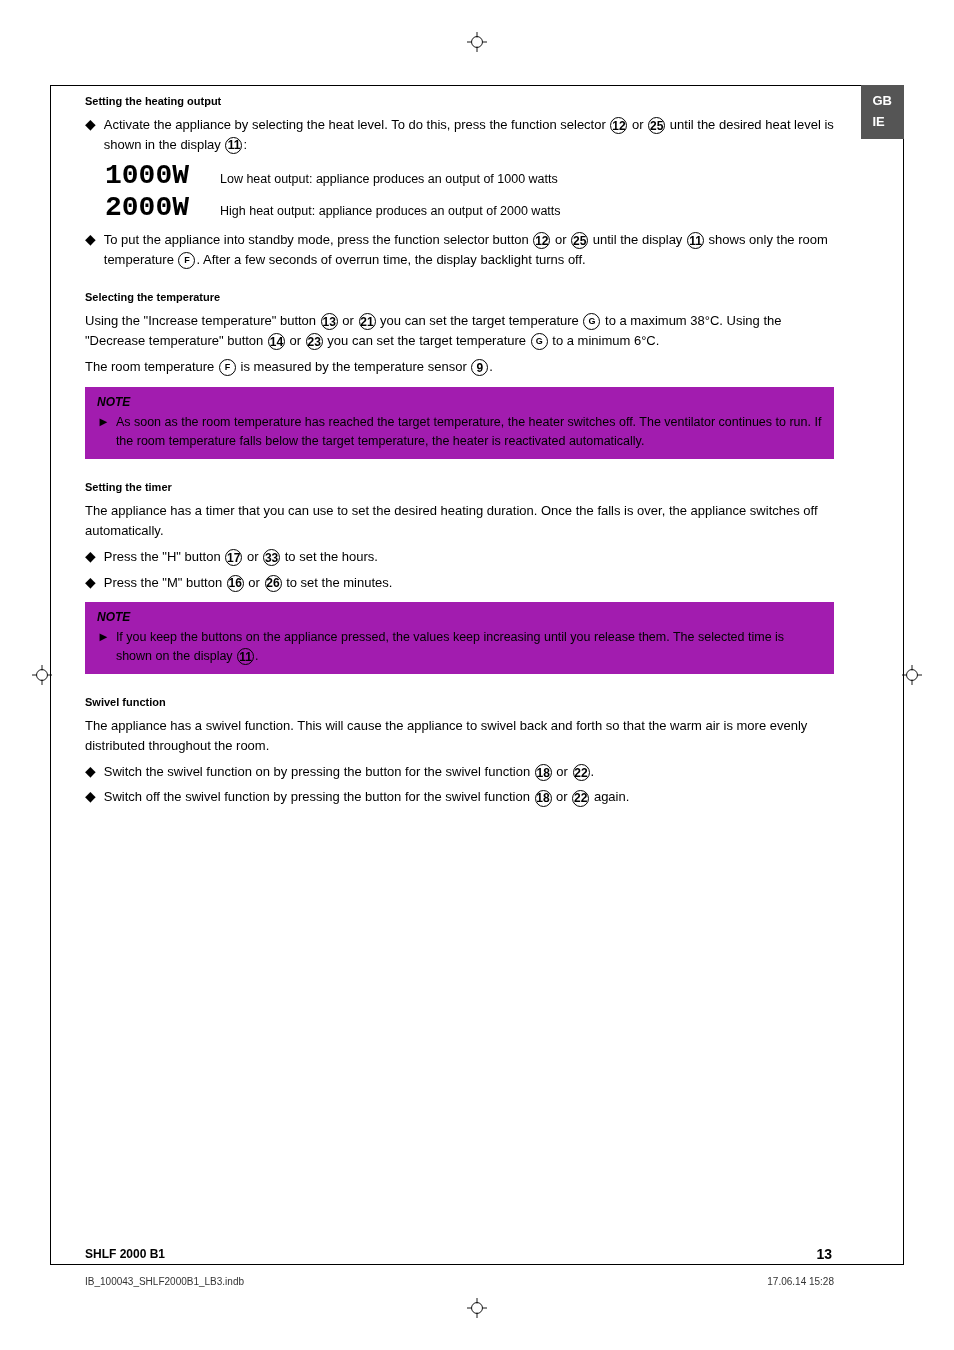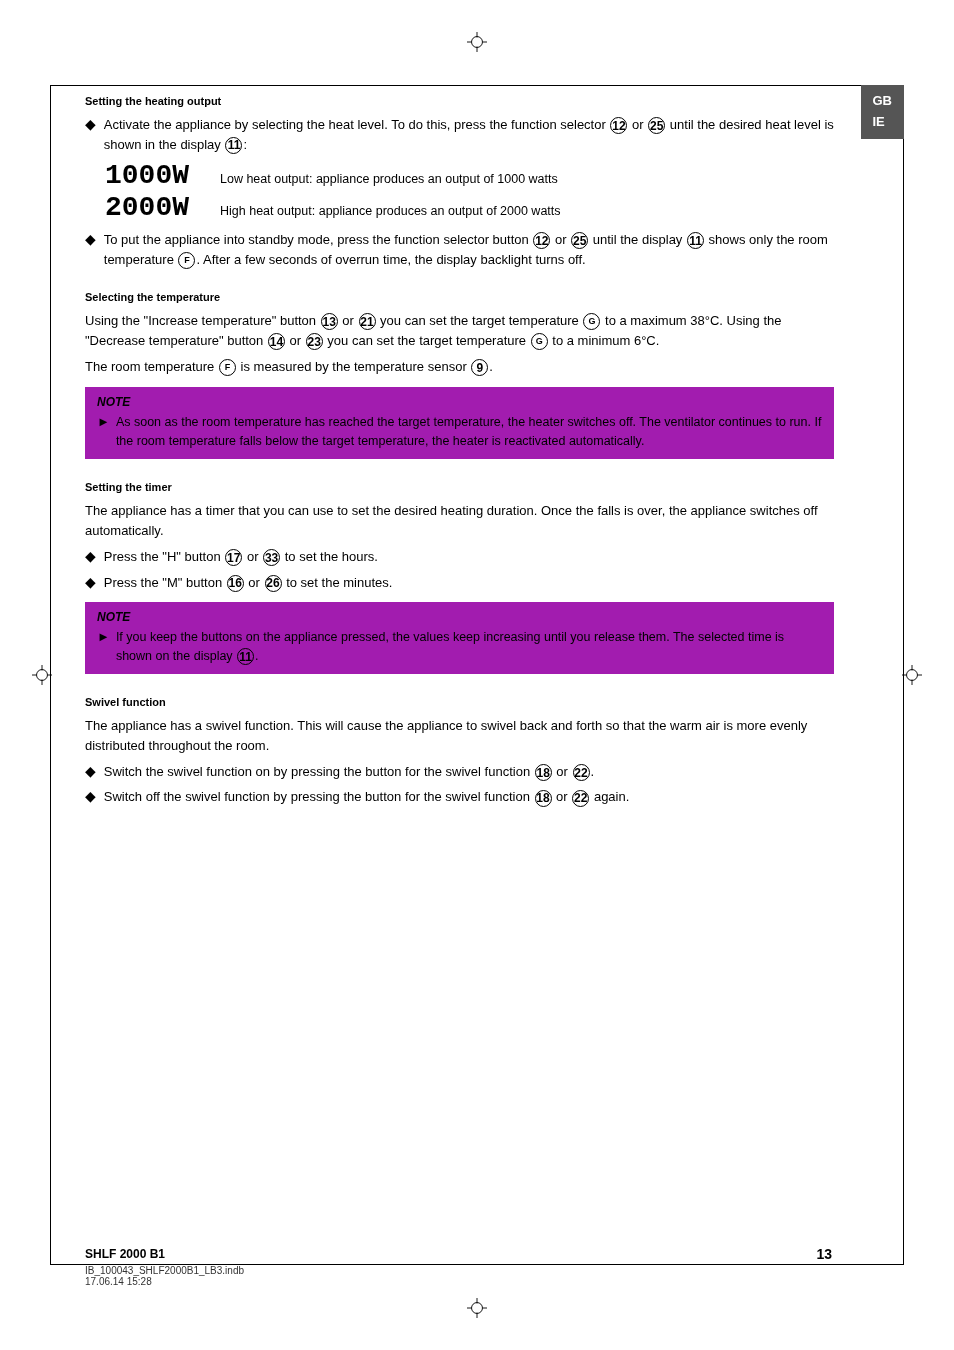--- a/index.html
+++ b/index.html
@@ -271,21 +271,20 @@
     
     .footer-file {
       position: absolute;
       bottom: 63px;
       left: 85px;
       right: 120px;
       display: flex;
       justify-content: space-between;
       font-size: 10px;
       color: #333;
-      flex-direction: column;
     }
 
     
     .ch-svg {
       width: 22px;
       height: 22px;
     }
   </style>
 </head>
 <body>

